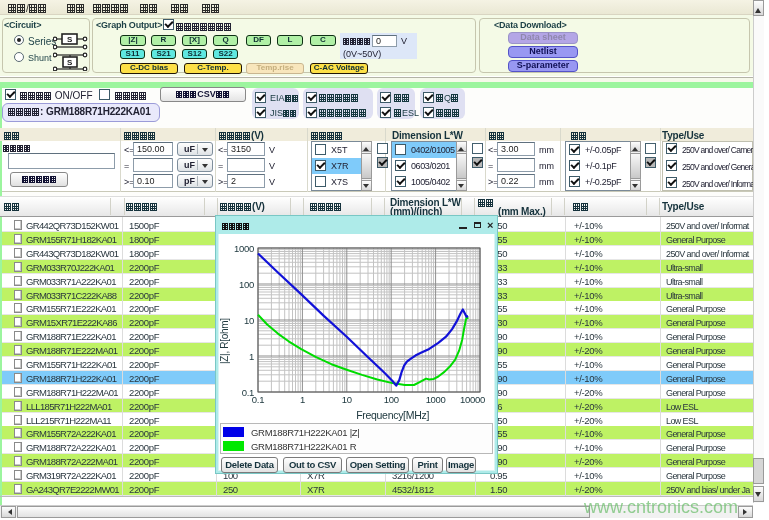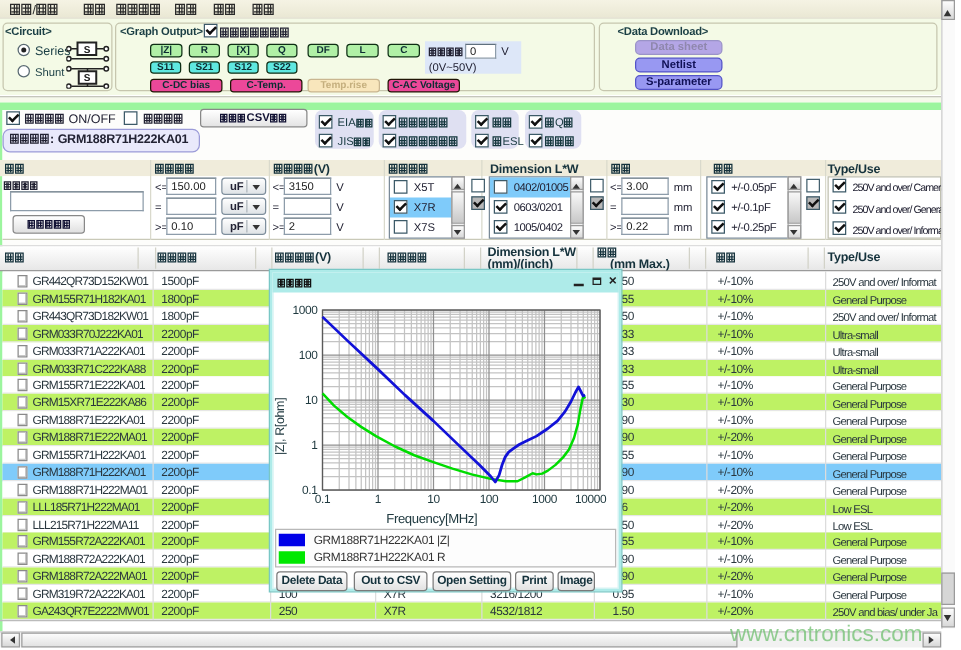--- a/index.html
+++ b/index.html
@@ -10,21 +10,21 @@
   linear-gradient(currentColor,currentColor) 30% 0/1px 100% no-repeat,
   linear-gradient(currentColor,currentColor) 75% 0/1px 100% no-repeat}
 i.h.s{width:7px;height:8px}
 i.h.t{width:6px;height:7px;margin-right:1px}
 .gb{position:absolute;border:1px solid #c6c6ae;border-radius:4px;background:#f4fae6}
 .gbt{position:absolute;font-weight:bold;font-size:9px;color:#1b3f45;letter-spacing:-0.2px}
 .btn{position:absolute;border:1.5px solid #0e2e14;border-radius:3px;font-weight:bold;font-size:8px;
  color:#0d2d33;text-align:center;line-height:8px;padding-top:0}
 .bg{background:#b0f0a6}
 .bc{background:#5fe8e0}
-.bo{background:#ec4899;border-color:#201505}
+.bo{background:#fde047;border-color:#201505}
 .bod{background:#f8e6bc;border-color:#c9b690;color:#c5af7e}
 .bp{background:#9898f2;border-color:#5353c8;color:#101055;border-radius:4px;font-size:9px}
 .bpd{background:#b4a6e6;border-color:#9a93c8;color:#8f87ad}
 .cb{position:absolute;width:11px;height:11px;background:#fff;border:1px solid #3c5a68}
 .cb.on:before{content:"";position:absolute;left:1px;top:1px;width:6px;height:3px;border-left:2px solid #111;border-bottom:2px solid #111;transform:rotate(-45deg)}
 .cb.on{background:#fff}
 .lab{position:absolute;font-size:11px;color:#223}
 .inp{position:absolute;background:#fff;border:1px solid #8d9caa;border-top-color:#5f707e;font-size:10px;color:#222;padding:1px 3px;line-height:11px}
 .fh{position:absolute;font-weight:bold;font-size:10px;color:#15323c;letter-spacing:-0.2px}
 .row{position:absolute;left:2px;width:751px;background:#fff;border-bottom:1px solid #e6e6e6;font-size:9.5px}
@@ -261,21 +261,21 @@
 <div class="ab" style="left:474px;top:198px;width:1px;height:17px;background:#d2d2c8"></div>
 <div class="ab" style="left:551px;top:198px;width:1px;height:17px;background:#d2d2c8"></div>
 <div class="ab" style="left:564px;top:198px;width:1px;height:17px;background:#d2d2c8"></div>
 <div class="ab" style="left:646px;top:198px;width:1px;height:17px;background:#d2d2c8"></div>
 <div class="ab" style="left:659px;top:198px;width:1px;height:17px;background:#d2d2c8"></div>
 <div class="fh" style="left:4px;top:201px"><i class="h s"></i><i class="h s"></i></div>
 <div class="fh" style="left:126px;top:201px"><i class="h s"></i><i class="h s"></i><i class="h s"></i><i class="h s"></i></div>
 <div class="fh" style="left:220px;top:201px"><i class="h s"></i><i class="h s"></i><i class="h s"></i><i class="h s"></i>(V)</div>
 <div class="fh" style="left:310px;top:201px"><i class="h s"></i><i class="h s"></i><i class="h s"></i><i class="h s"></i></div>
 <div class="fh" style="left:390px;top:198px;line-height:9px">Dimension L*W<br>(mm)/(inch)</div>
-<div class="fh" style="left:478px;top:198px;line-height:9px"><i class="h s"></i><i class="h s"></i><br><span style="margin-left:10px">(mm Max.)</span></div>
+<div class="fh" style="left:478px;top:198px;line-height:9px"><i class="h s"></i><i class="h s"></i><br><span style="margin-left:20px">(mm Max.)</span></div>
 <div class="fh" style="left:573px;top:201px"><i class="h s"></i><i class="h s"></i></div>
 <div class="fh" style="left:662px;top:201px">Type/Use</div>
 <div class="row" style="top:218px;height:14px">
 <span class="ficon"></span>
 <span class="cell" style="left:24px;width:102px;letter-spacing:-0.65px">GR442QR73D152KW01</span>
 <span class="cell" style="left:127px;width:86px">1500pF</span>
 <span class="cell" style="left:221px;width:77px">250</span>
 <span class="cell" style="left:305px;width:78px">X7R</span>
 <span class="cell" style="left:390px;width:84px">1005/0402</span>
 <span class="cell" style="left:488px;width:75px">0.50</span>
@@ -532,21 +532,21 @@
     <div class="gl" style="left:155.2px;top:178.0px;width:40px;text-align:center">100</div>
     <div class="gl" style="left:199.60000000000002px;top:178.0px;width:40px;text-align:center">1000</div>
     <div class="gl" style="left:244.0px;top:178.0px;width:40px;text-align:left">10000</div>
     <div class="gl" style="left:0.0px;top:27.0px;width:38px;text-align:right">1000</div>
     <div class="gl" style="left:0.0px;top:63.0px;width:38px;text-align:right">100</div>
     <div class="gl" style="left:0.0px;top:99.0px;width:38px;text-align:right">10</div>
     <div class="gl" style="left:0.0px;top:135.0px;width:38px;text-align:right">1</div>
     <div class="gl" style="left:0.0px;top:171.0px;width:38px;text-align:right">0.1</div>
     <div class="gl" style="left:-188.0px;top:104.0px;width:200px;"></div>
     <div class="gl" style="left:3px;top:60px;width:12px;height:130px;writing-mode:vertical-rl;transform:rotate(180deg);text-align:center;font-size:10px">|Z|, R[ohm]</div>
-    <div class="gl" style="left:93.0px;top:193px;width:120px;text-align:left;font-size:10.5px">Frequency[MHz]</div>
+    <div class="gl" style="left:93.0px;top:193px;width:120px;text-align:right;font-size:10.5px">Frequency[MHz]</div>
     <div class="ab" style="left:4px;top:207px;width:273px;height:31px;background:#fdfdfd;border:1px solid #b8b8b8"></div>
     <div class="ab" style="left:7px;top:211px;width:21px;height:10px;background:#0000e8"></div>
     <div class="ab" style="left:35px;top:211px;font-size:9.5px;color:#333;letter-spacing:-0.3px">GRM188R71H222KA01 |Z|</div>
     <div class="ab" style="left:7px;top:225px;width:21px;height:10px;background:#00e800"></div>
     <div class="ab" style="left:35px;top:225px;font-size:9.5px;color:#333;letter-spacing:-0.3px">GRM188R71H222KA01 R</div>
   </div>
 <div class="pbtn" style="left:221px;width:57px">Delete Data</div>
 <div class="pbtn" style="left:283px;width:59px">Out to CSV</div>
 <div class="pbtn" style="left:346px;width:63px">Open Setting</div>
 <div class="pbtn" style="left:412px;width:31px">Print</div>

